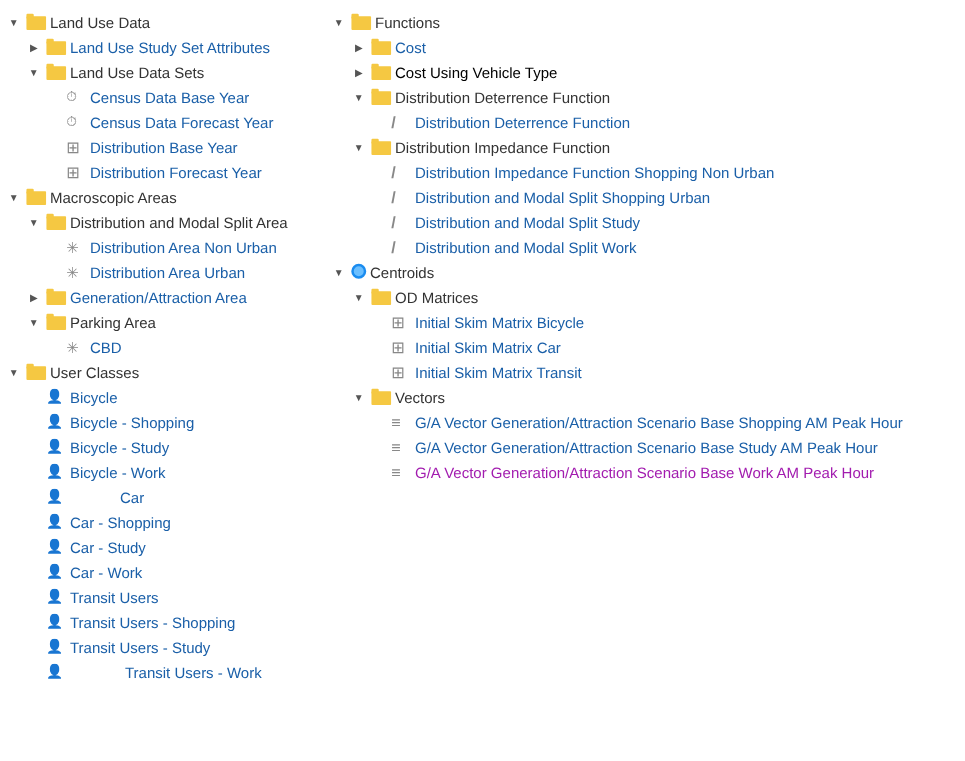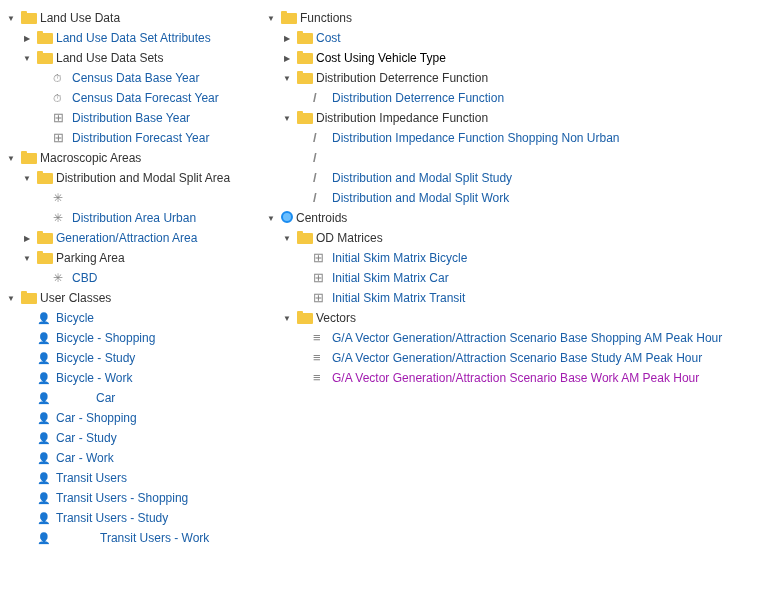--- a/index.html
+++ b/index.html
@@ -69,21 +69,21 @@
         <li>
           <div class="tree-node">
             <span style="display: inline-block; width: 16px; flex-shrink: 0;"></span>
             <span style="display: inline-flex; align-items: center; justify-content: center; width: 14px; height: 14px; flex-shrink: 0; font-size: 8px; color: rgb(85, 85, 85); cursor: pointer;">▶</span>
             <span><span style="display:inline-block;width:16px;height:16px;margin:0 3px;flex-shrink:0;position:relative;">
       <svg width="16" height="14" viewBox="0 0 16 14">
         <rect x="0" y="3" width="16" height="11" rx="1" fill="#f5c842"></rect>
         <rect x="0" y="1" width="6" height="4" rx="1" fill="#f5c842"></rect>
       </svg>
     </span></span>
-            <span class="label" style="color: rgb(26, 95, 168);">Land Use Data Set Attributes</span>
+            <span class="label" style="color: rgb(26, 95, 168);">Land Use Study Set Attributes</span>
           </div>
         </li>
         <li>
           <div class="tree-node">
             <span style="display: inline-block; width: 16px; flex-shrink: 0;"></span>
             <span style="display: inline-flex; align-items: center; justify-content: center; width: 14px; height: 14px; flex-shrink: 0; font-size: 8px; color: rgb(85, 85, 85); cursor: pointer;">▼</span>
             <span><span style="display:inline-block;width:16px;height:16px;margin:0 3px;flex-shrink:0;position:relative;">
       <svg width="16" height="14" viewBox="0 0 16 14">
         <rect x="0" y="3" width="16" height="11" rx="1" fill="#f5c842"></rect>
         <rect x="0" y="1" width="6" height="4" rx="1" fill="#f5c842"></rect>
@@ -148,20 +148,21 @@
       </svg>
     </span></span>
             <span class="label" style="color: rgb(51, 51, 51);">Distribution and Modal Split Area</span>
           </div>
         </li>
         <li>
           <div class="tree-node">
             <span style="display: inline-block; width: 32px; flex-shrink: 0;"></span>
             <span style="display: inline-flex; align-items: center; justify-content: center; width: 14px; height: 14px; flex-shrink: 0; font-size: 8px; color: rgb(85, 85, 85); cursor: default; visibility: hidden;"></span>
             <span><span style="display:inline-block;width:16px;height:16px;margin:0 3px;flex-shrink:0;font-size:12px;color:#888;line-height:16px;">✳</span></span>
+            <span class="label" style="color: rgb(26, 95, 168);">Distribution Area Non Urban</span>
           </div>
         </li>
         <li>
           <div class="tree-node">
             <span style="display: inline-block; width: 32px; flex-shrink: 0;"></span>
             <span style="display: inline-flex; align-items: center; justify-content: center; width: 14px; height: 14px; flex-shrink: 0; font-size: 8px; color: rgb(85, 85, 85); cursor: default; visibility: hidden;"></span>
             <span><span style="display:inline-block;width:16px;height:16px;margin:0 3px;flex-shrink:0;font-size:12px;color:#888;line-height:16px;">✳</span></span>
             <span class="label" style="color: rgb(26, 95, 168);">Distribution Area Urban</span>
           </div>
         </li>
@@ -391,20 +392,21 @@
             <span style="display: inline-flex; align-items: center; justify-content: center; width: 14px; height: 14px; flex-shrink: 0; font-size: 8px; color: rgb(85, 85, 85); cursor: default; visibility: hidden;"></span>
             <span><span style="display:inline-block;width:16px;height:16px;margin:0 3px;flex-shrink:0;font-size:13px;color:#888;line-height:16px;font-weight:bold;">/</span></span>
             <span class="label" style="color: rgb(26, 95, 168);">Distribution Impedance Function Shopping Non Urban</span>
           </div>
         </li>
         <li>
           <div class="tree-node">
             <span style="display: inline-block; width: 32px; flex-shrink: 0;"></span>
             <span style="display: inline-flex; align-items: center; justify-content: center; width: 14px; height: 14px; flex-shrink: 0; font-size: 8px; color: rgb(85, 85, 85); cursor: default; visibility: hidden;"></span>
             <span><span style="display:inline-block;width:16px;height:16px;margin:0 3px;flex-shrink:0;font-size:13px;color:#888;line-height:16px;font-weight:bold;">/</span></span>
+            <span class="label" style="color: rgb(26, 95, 168);">Distribution and Modal Split Shopping Urban</span>
           </div>
         </li>
         <li>
           <div class="tree-node">
             <span style="display: inline-block; width: 32px; flex-shrink: 0;"></span>
             <span style="display: inline-flex; align-items: center; justify-content: center; width: 14px; height: 14px; flex-shrink: 0; font-size: 8px; color: rgb(85, 85, 85); cursor: default; visibility: hidden;"></span>
             <span><span style="display:inline-block;width:16px;height:16px;margin:0 3px;flex-shrink:0;font-size:13px;color:#888;line-height:16px;font-weight:bold;">/</span></span>
             <span class="label" style="color: rgb(26, 95, 168);">Distribution and Modal Split Study</span>
           </div>
         </li>

